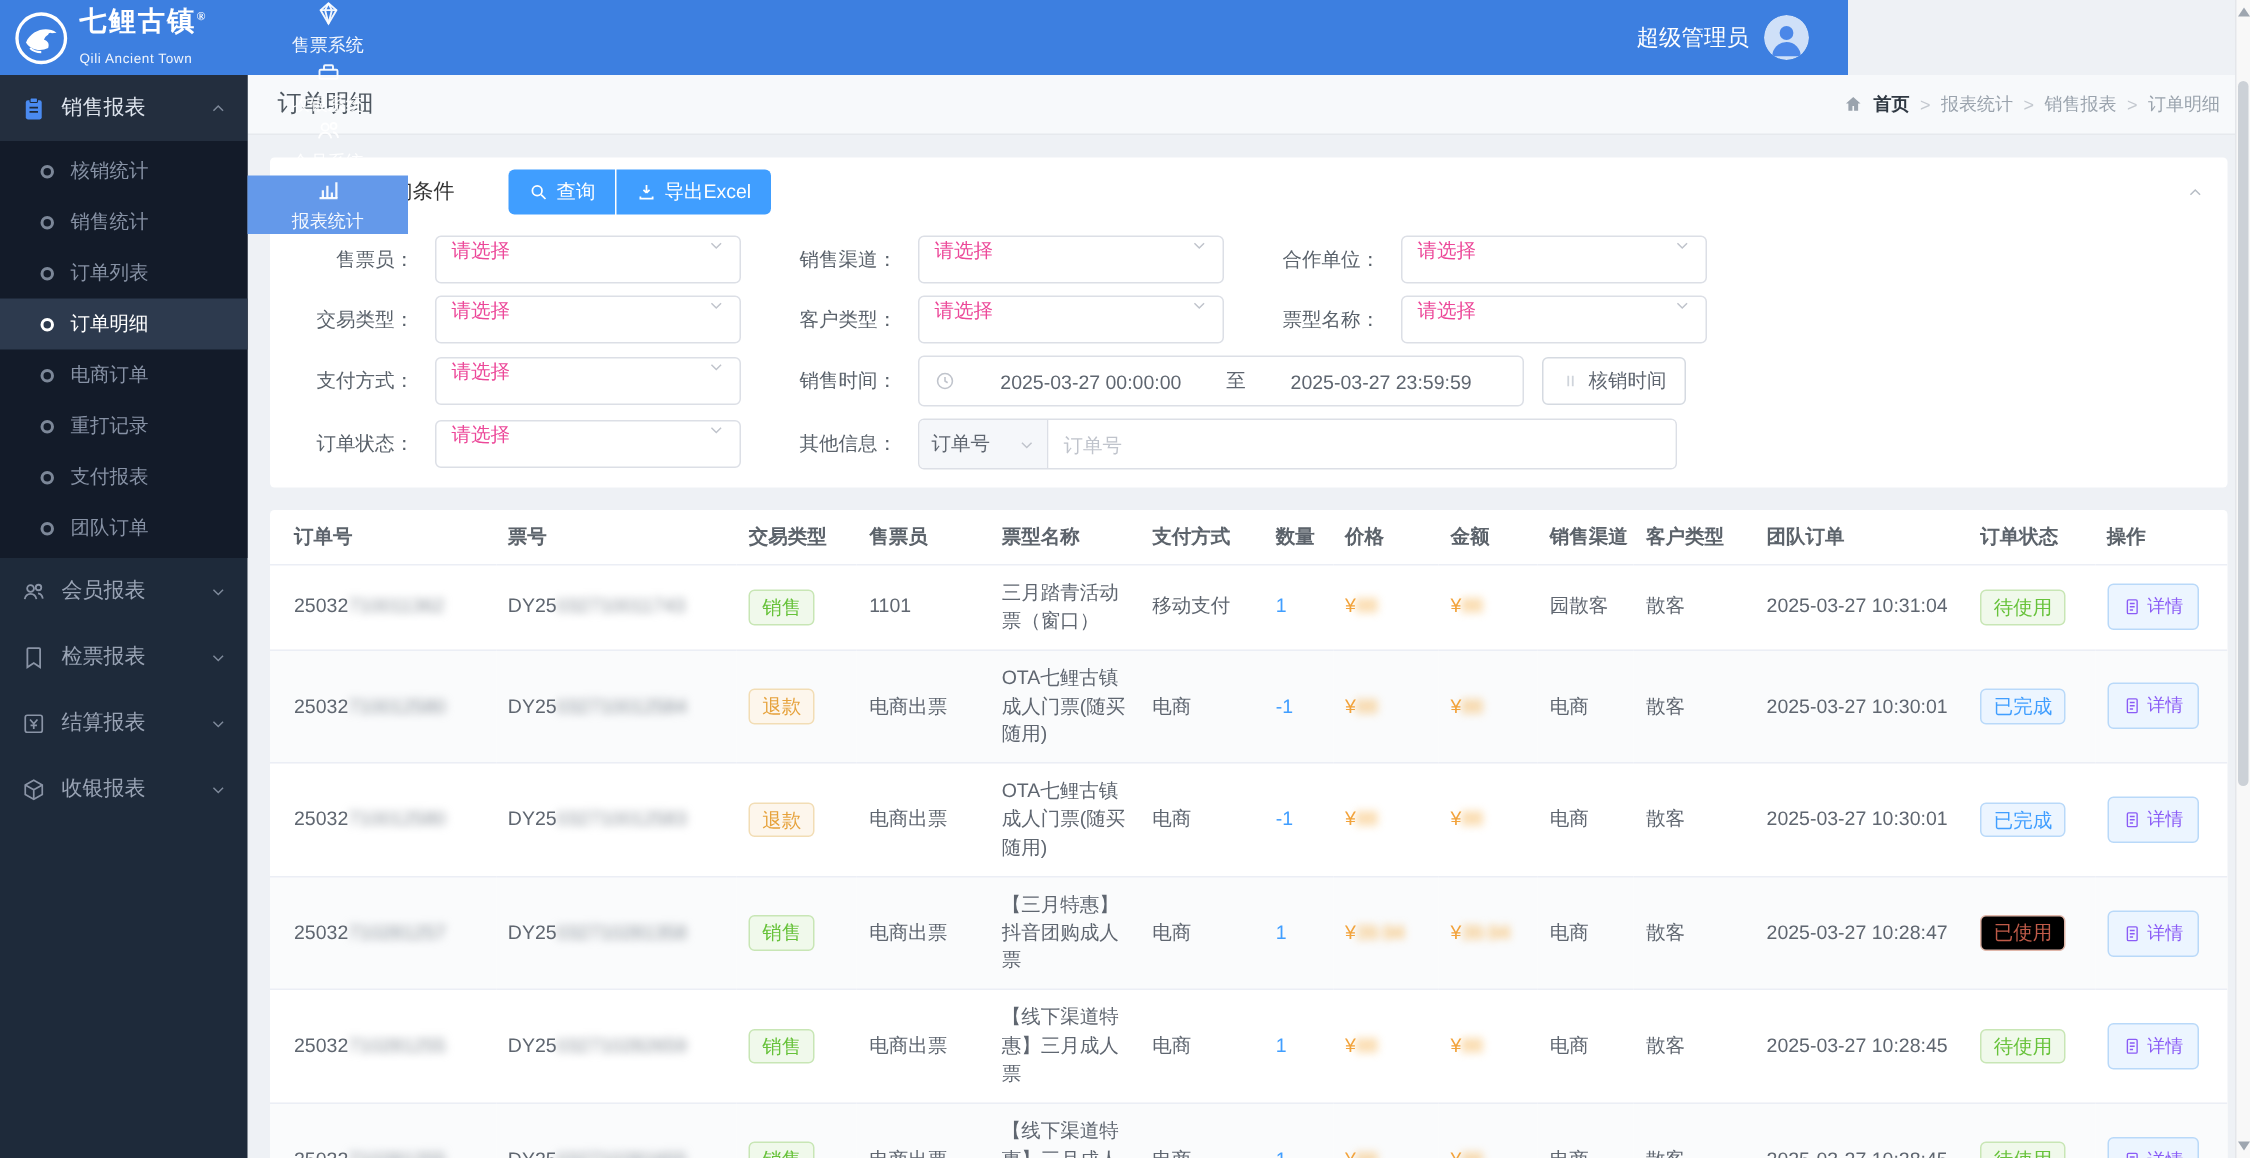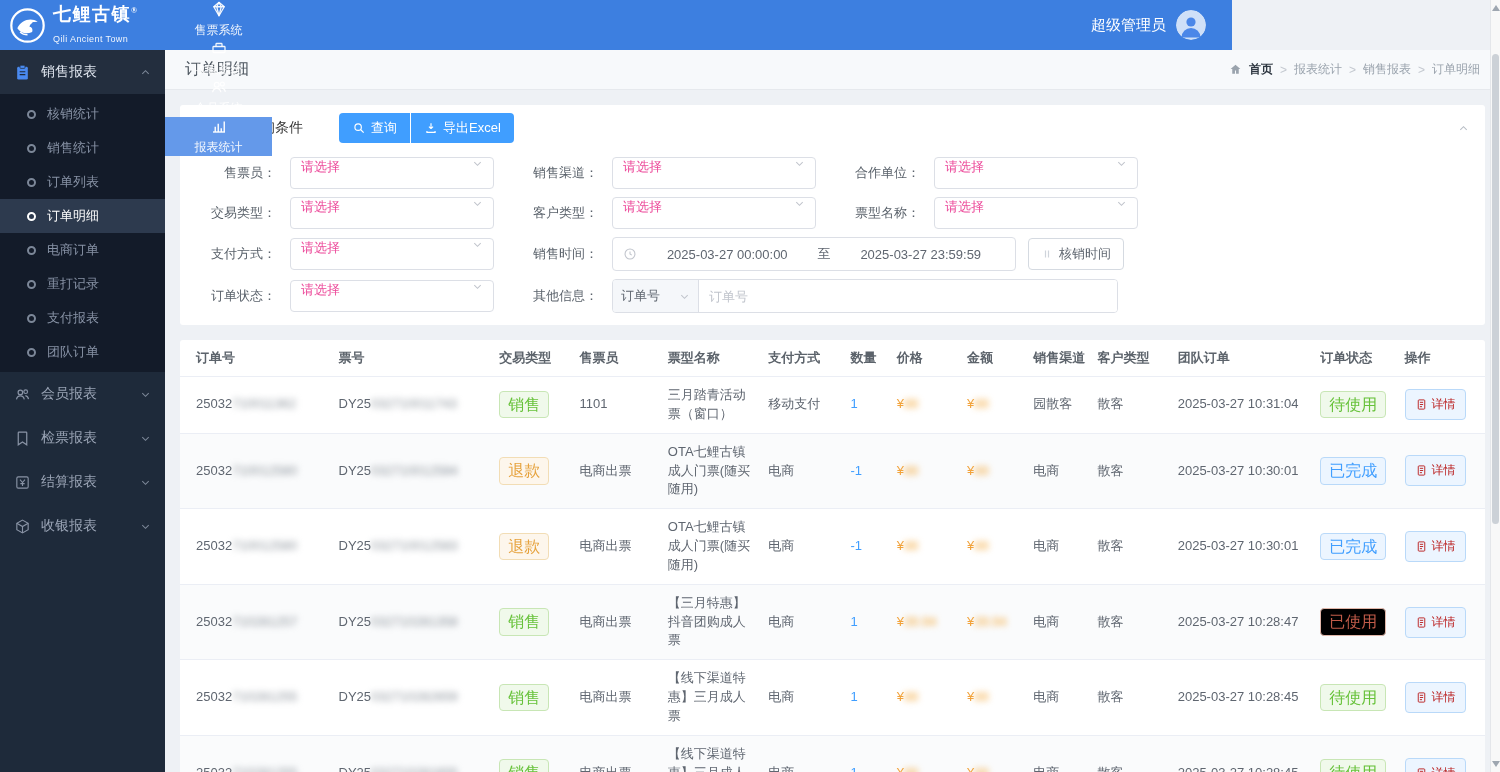--- a/index.html
+++ b/index.html
@@ -74,31 +74,31 @@
 
   
   .table-card { margin-top:15px; overflow:hidden; }
   table { width:100%; border-collapse:collapse; table-layout:fixed; }
   th { font-size:13px; color:#5c636b; font-weight:bold; text-align:left; padding:9px 8px; border-bottom:1px solid #ebeef5; white-space:nowrap; }
   td { font-size:13px; color:#5f6670; padding:9px 8px; border-bottom:1px solid #ebeef5; vertical-align:middle; line-height:1.45; }
   th:first-child, td:first-child { padding-left:16px; }
   tr.striped td { background:#fafbfc; }
   td.wrap { word-break:break-all; }
   td.nowrap { white-space:nowrap; }
-  .tag { display:inline-block; padding:3px 8px; font-size:16px; line-height:1.2; border-radius:4px; border:1px solid; white-space:nowrap; }
+  .tag { display:inline-block; padding:3px 8px; font-size:13px; line-height:1.2; border-radius:4px; border:1px solid; white-space:nowrap; }
   .tag-green  { color:#67c23a; background:#f0f9eb; border-color:#c8e6b5; }
   .tag-orange { color:#e6a23c; background:#fdf6ec; border-color:#f2ddb5; }
   .tag-blue   { color:#409eff; background:#ecf5ff; border-color:#b9d9f9; }
   .tag-red    { color:#c05b49; background:#000000; border-color:#e0b6a9; }
   .qty { color:#409eff; }
   .yen { color:#f2a33c; }
   .masked { filter:blur(3px); }
   .masked.gray { color:#8d949c; }
   .masked.orange { color:#f3a93c; }
-  .btn-detail { display:inline-flex; align-items:center; gap:4px; padding:6px 9px; background:#ecf5ff; border:1px solid #b9d9f9; color:#b91c1c; border-radius:4px; font-size:12px; cursor:pointer; white-space:nowrap; }
+  .btn-detail { display:inline-flex; align-items:center; gap:4px; padding:6px 9px; background:#ecf5ff; border:1px solid #b9d9f9; color:#8b5cf6; border-radius:4px; font-size:12px; cursor:pointer; white-space:nowrap; }
 
   
   .scrollbar { position:absolute; right:0; top:0; width:10px; height:772px; background:#f8f8f8; border-left:1px solid #e4e6ea; z-index:20; }
   .sb-up, .sb-down { position:absolute; left:1px; width:0; height:0; border-left:4px solid transparent; border-right:4px solid transparent; }
   .sb-up { top:5px; border-bottom:6px solid #9ea6b0; }
   .sb-down { bottom:5px; border-top:6px solid #9ea6b0; }
   .sb-thumb { position:absolute; left:1px; top:54px; width:7px; height:470px; background:#ccd1d7; border-radius:4px; }
 </style>
 </head>
 <body>

